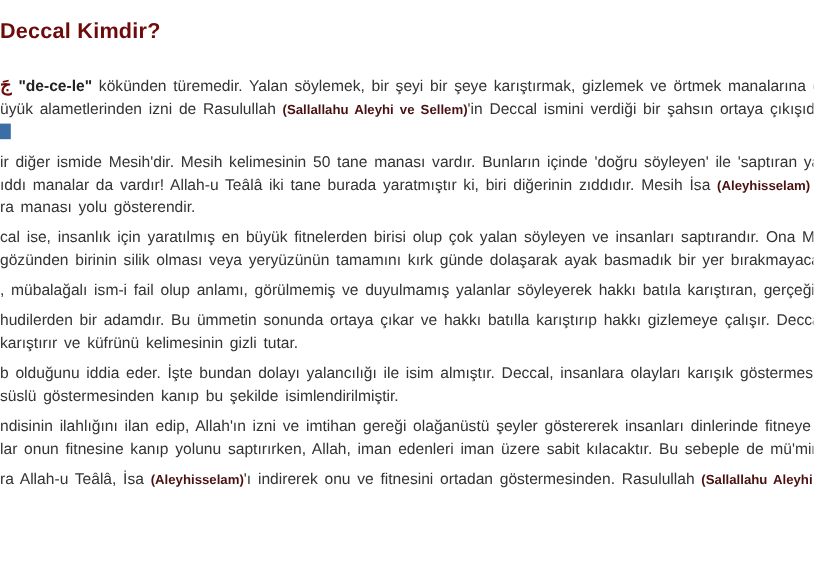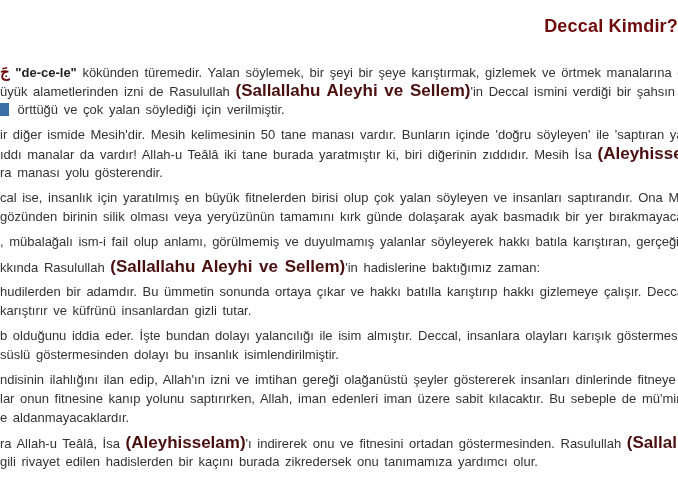--- a/index.html
+++ b/index.html
@@ -9,21 +9,21 @@
   }
   body {
     width: 678px;
     height: 478px;
     overflow: hidden;
     font-family: "Liberation Sans", sans-serif;
   }
   .title {
     margin-top: 16px;
     height: 22px;
-    text-align: right;
+    text-align: left;
     font-size: 18px;
     font-weight: bold;
     color: var(--c-title, #6d0a0a);
     letter-spacing: 0.2px;
   }
   .content {
     margin-top: 24px;
   }
   .paragraph {
     margin: 0 0 6px 0;
@@ -37,21 +37,21 @@
     font-size: 13px;
     color: var(--c-body, #333333);
     word-spacing: 2px;
   }
   .seg-bold {
     font-weight: bold;
     color: var(--c-bold, #222222);
   }
   .seg-salawat {
     font-weight: bold;
-    font-size: 17px;
+    font-size: 11px;
     color: var(--c-salawat, #4a1010);
   }
   .seg-arabic {
     font-weight: bold;
     font-size: 15px;
     color: var(--c-arabic, #6d0a0a);
   }
   .selbox {
     display: inline-block;
     width: 9px;
@@ -63,47 +63,42 @@
 </style>
 </head>
 <body>
 
 <div class="title">Deccal Kimdir?</div>
 
 <div class="content">
     <div class="paragraph">
       <div class="line"><span class="seg-arabic">جَ</span><span> </span><span class="seg-bold">"de-ce-le"</span><span> kökünden türemedir. Yalan söylemek, bir şeyi bir şeye karıştırmak, gizlemek ve örtmek manalarına gelir. Kıyametin en</span></div>
       <div class="line"><span>üyük alametlerinden izni de Rasulullah </span><span class="seg-salawat">(Sallallahu Aleyhi ve Sellem)</span><span>'in Deccal ismini verdiği bir şahsın ortaya çıkışıdır. Deccal'e bu ismin verilmesi</span></div>
-      <div class="line"><span class="selbox"></span><span> örttüğü ve çok yalan söylediği için verilmiştir.</span></div>
+      <div class="line"><span class="selbox"></span></div>
     </div>
     <div class="paragraph">
       <div class="line"><span>ir diğer ismide Mesih'dir. Mesih kelimesinin 50 tane manası vardır. Bunların içinde 'doğru söyleyen' ile 'saptıran yalancı'</span></div>
       <div class="line"><span>ıddı manalar da vardır! Allah-u Teâlâ iki tane burada yaratmıştır ki, biri diğerinin zıddıdır. Mesih İsa </span><span class="seg-salawat">(Aleyhisselam)</span><span> doğru söyleyen</span></div>
       <div class="line"><span>ra manası yolu gösterendir.</span></div>
     </div>
     <div class="paragraph">
       <div class="line"><span>cal ise, insanlık için yaratılmış en büyük fitnelerden birisi olup çok yalan söyleyen ve insanları saptırandır. Ona Mesih denmesi</span></div>
       <div class="line"><span>gözünden birinin silik olması veya yeryüzünün tamamını kırk günde dolaşarak ayak basmadık bir yer bırakmayacak olmasıdır.</span></div>
     </div>
     <div class="paragraph">
       <div class="line"><span>, mübalağalı ism-i fail olup anlamı, görülmemiş ve duyulmamış yalanlar söyleyerek hakkı batıla karıştıran, gerçeği tersine çeviren</span></div>
     </div>
     <div class="paragraph">
-      <div class="line"><span>kkında Rasulullah </span><span class="seg-salawat">(Sallallahu Aleyhi ve Sellem)</span><span>'in hadislerine baktığımız zaman:</span></div>
-    </div>
-    <div class="paragraph">
       <div class="line"><span>hudilerden bir adamdır. Bu ümmetin sonunda ortaya çıkar ve hakkı batılla karıştırıp hakkı gizlemeye çalışır. Deccal, taraftarlarını</span></div>
-      <div class="line"><span>karıştırır ve küfrünü insanlardan gizli tutar.</span></div>
+      <div class="line"><span>karıştırır ve küfrünü kelimesinin gizli tutar.</span></div>
     </div>
     <div class="paragraph">
       <div class="line"><span>b olduğunu iddia eder. İşte bundan dolayı yalancılığı ile isim almıştır. Deccal, insanlara olayları karışık göstermesinden ve</span></div>
-      <div class="line"><span>süslü göstermesinden dolayı bu insanlık isimlendirilmiştir.</span></div>
+      <div class="line"><span>süslü göstermesinden kanıp bu şekilde isimlendirilmiştir.</span></div>
     </div>
     <div class="paragraph">
       <div class="line"><span>ndisinin ilahlığını ilan edip, Allah'ın izni ve imtihan gereği olağanüstü şeyler göstererek insanları dinlerinde fitneye düşürecektir.</span></div>
       <div class="line"><span>lar onun fitnesine kanıp yolunu saptırırken, Allah, iman edenleri iman üzere sabit kılacaktır. Bu sebeple de mü'minler onun</span></div>
-      <div class="line"><span>e aldanmayacaklardır.</span></div>
     </div>
     <div class="paragraph">
       <div class="line"><span>ra Allah-u Teâlâ, İsa </span><span class="seg-salawat">(Aleyhisselam)</span><span>'ı indirerek onu ve fitnesini ortadan göstermesinden. Rasulullah </span><span class="seg-salawat">(Sallallahu Aleyhi ve Sellem)</span></div>
-      <div class="line"><span>gili rivayet edilen hadislerden bir kaçını burada zikredersek onu tanımamıza yardımcı olur.</span></div>
     </div>
   </div>
 
 </body></html>

